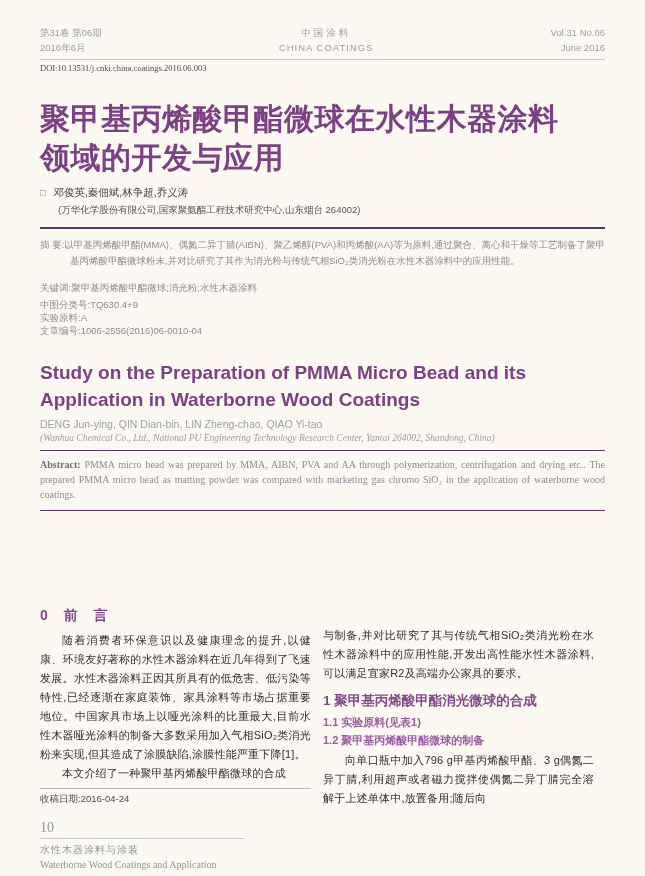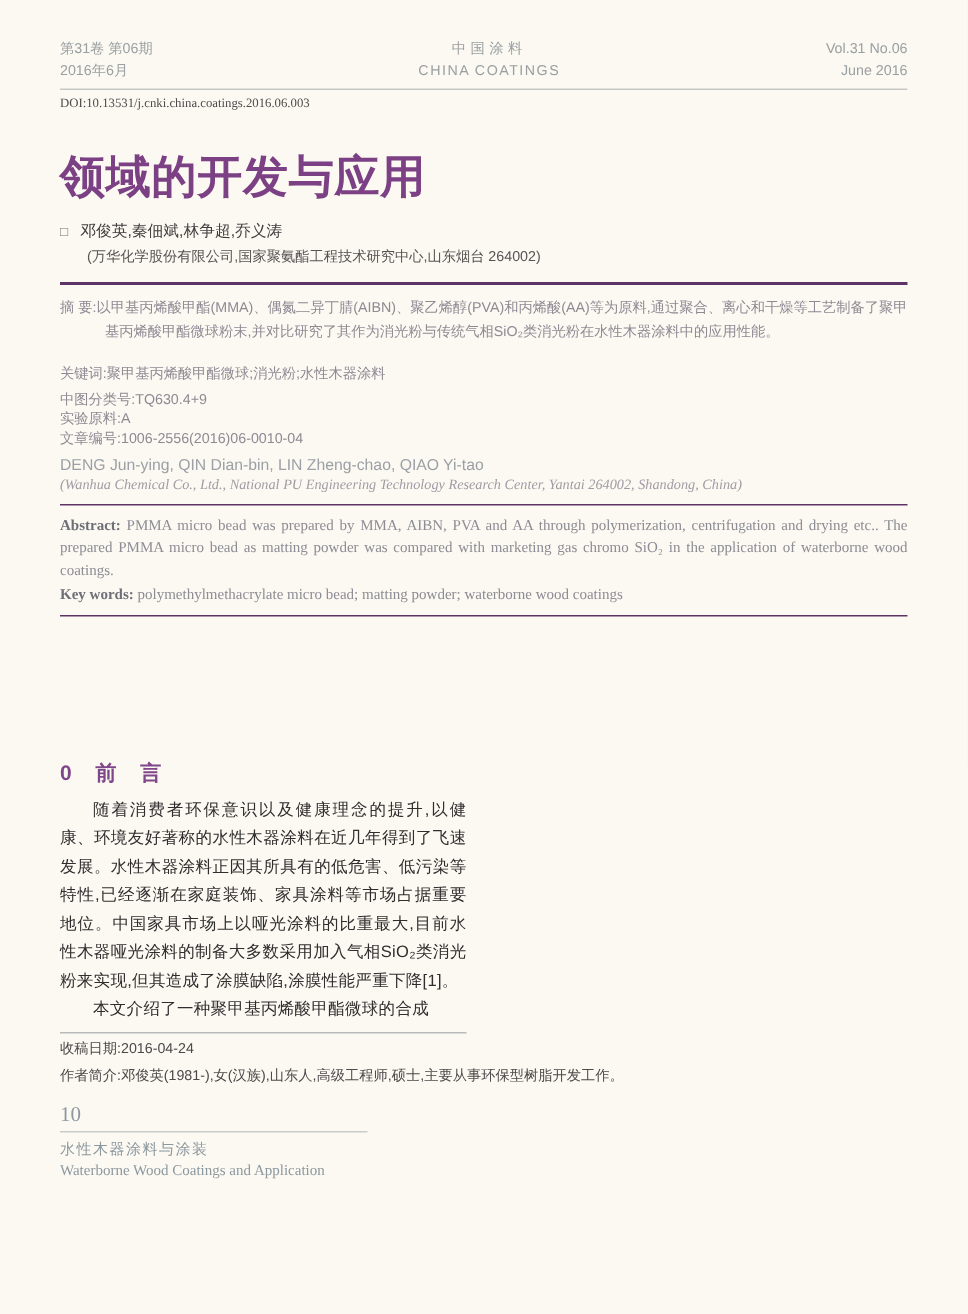--- a/index.html
+++ b/index.html
@@ -79,20 +79,21 @@
     </div>
     <div class="jh-right">
       <div>Vol.31  No.06</div>
       <div>June  2016</div>
     </div>
   </div>
   <hr class="header-rule">
   <div class="doi">DOI:10.13531/j.cnki.china.coatings.2016.06.003</div>
 
   <div class="cn-title">
+    <div>聚甲基丙烯酸甲酯微球在水性木器涂料</div>
     <div>领域的开发与应用</div>
   </div>
   <div class="authors-row">
     <span class="author-marker">□</span>
     <span>邓俊英,秦佃斌,林争超,乔义涛</span>
   </div>
   <div class="affil-cn">(万华化学股份有限公司,国家聚氨酯工程技术研究中心,山东烟台   264002)</div>
   <hr class="thick-rule">
 
   <div class="abs-cn">
@@ -100,45 +101,52 @@
   </div>
   <div class="kw-cn">
     <span>关键词:</span><span>聚甲基丙烯酸甲酯微球;消光粉;水性木器涂料</span>
   </div>
   <div class="clc-row">
     <span><span>中图分类号:</span><span>TQ630.4+9</span></span>
     <span><span>实验原料:</span><span>A</span></span>
     <span><span>文章编号:</span><span>1006-2556(2016)06-0010-04</span></span>
   </div>
 
+  <div class="en-title">
+    <div>Study on the Preparation of PMMA Micro Bead and its</div>
+    <div>Application in Waterborne Wood Coatings</div>
+  </div>
   <div class="en-authors">DENG Jun-ying, QIN Dian-bin, LIN Zheng-chao, QIAO Yi-tao</div>
   <div class="en-affil">(Wanhua Chemical Co., Ltd., National PU Engineering Technology Research Center, Yantai 264002, Shandong, China)</div>
   <hr class="en-rule">
 
   <div class="abs-en">
     <span class="lbl">Abstract:</span><span> PMMA micro bead was prepared by MMA, AIBN, PVA and AA through polymerization, centrifugation and drying etc.. The prepared PMMA micro bead as matting powder was compared with marketing gas chromo SiO₂ in the application of waterborne wood coatings.</span>
-  </div>
-  <div class="kw-en">
-    <span class="lbl">Key words:</span><span> polymethylmethacrylate micro bead; matting powder; waterborne wood coatings</span>
   </div>
   <hr class="en-rule2">
 
   <div class="body-cols">
     <div class="col col-left">
       <div class="sec-h0">0  前  言</div>
       <p class="body-p">随着消费者环保意识以及健康理念的提升,以健康、环境友好著称的水性木器涂料在近几年得到了飞速发展。水性木器涂料正因其所具有的低危害、低污染等特性,已经逐渐在家庭装饰、家具涂料等市场占据重要地位。中国家具市场上以哑光涂料的比重最大,目前水性木器哑光涂料的制备大多数采用加入气相SiO₂类消光粉来实现,但其造成了涂膜缺陷,涂膜性能严重下降[1]。</p>
       <p class="body-p">本文介绍了一种聚甲基丙烯酸甲酯微球的合成</p>
       <hr class="footnote-rule">
       <div class="received">
         <span>收稿日期:</span><span>2016-04-24</span>
       </div>
     </div>
+    <div class="col col-right">
+      <p class="body-p" style="text-indent:0;">与制备,并对比研究了其与传统气相SiO₂类消光粉在水性木器涂料中的应用性能,开发出高性能水性木器涂料,可以满足宜家R2及高端办公家具的要求。</p>
+      <div class="sec-h1">1   聚甲基丙烯酸甲酯消光微球的合成</div>
+      <div class="sec-h2">1.1   实验原料(见表1)</div>
+      <div class="sec-h2">1.2   聚甲基丙烯酸甲酯微球的制备</div>
+      <p class="body-p">向单口瓶中加入796 g甲基丙烯酸甲酯、3 g偶氮二异丁腈,利用超声或者磁力搅拌使偶氮二异丁腈完全溶解于上述单体中,放置备用;随后向</p>
+    </div>
   </div>
 
-  <div class="bio">作者简介:邓俊英(1981-),女(汉族),山东人,高级工程师,硕士,主要从事环保型树脂开发工作。</div>
 
   <div class="pfooter">
     <div class="page-num">10</div>
     <hr class="pf-rule">
     <div class="pf-cn">水性木器涂料与涂装</div>
     <div class="pf-en">Waterborne Wood Coatings and Application</div>
   </div>
 
 </div>
 

